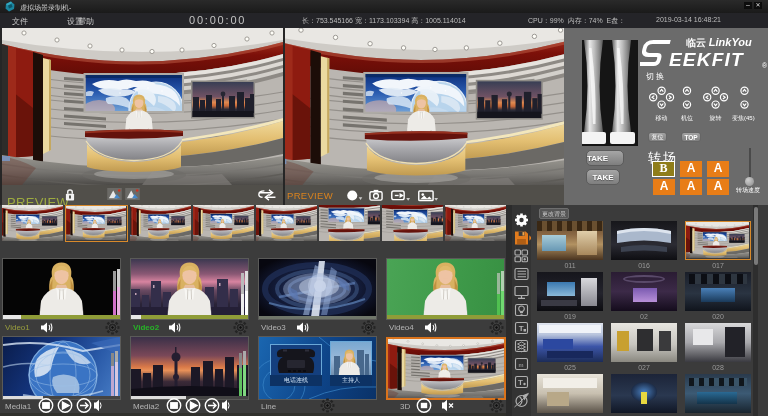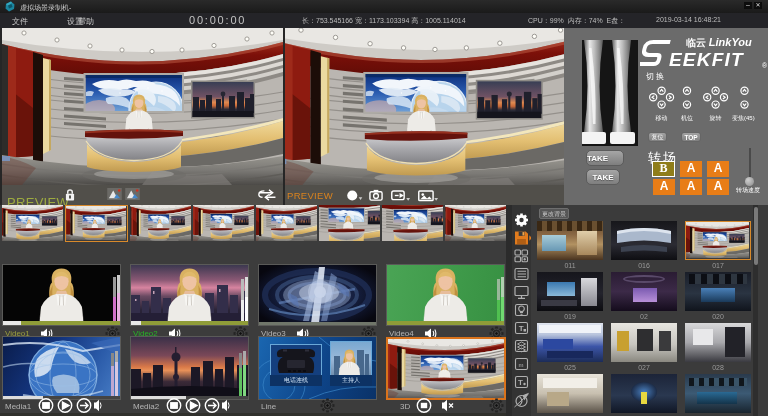--- a/index.html
+++ b/index.html
@@ -397,21 +397,21 @@
         </svg></div>
  <div class="abs" style="left:380px;top:0;width:61px;height:36px;overflow:hidden"><svg width="61" height="36" viewBox="50 34 175 100" preserveAspectRatio="none">
           <use href="#studio"></use>
         </svg></div>
  <div class="abs" style="left:443px;top:0;width:61px;height:36px;overflow:hidden"><svg width="61" height="36" viewBox="4 10 273 144" preserveAspectRatio="none">
           <use href="#studio"></use>
         </svg></div>
 </div>
 </div>
 
-<div class="abs" id="vrow1" style="left:0;top:265px;width:506px;height:56px">
+<div class="abs" id="vrow1" style="left:0;top:259px;width:506px;height:56px">
 
  <div class="abs" style="left:3px;top:0;width:117px;height:60px;background:#050505;overflow:hidden;outline:1px solid #5a5a58">
   <svg class="abs" style="left:33px;top:2px" width="51" height="77" viewBox="0 0 40 60">
         <use href="#lady"></use>
       </svg>
   <div class="abs" style="left:110px;top:12px;width:2.5px;height:44px;background:linear-gradient(#9a9a9a 45%,#d070c8 45%)"></div>
   <div class="abs" style="left:114px;top:10px;width:2.5px;height:46px;background:linear-gradient(#cccccc 40%,#e8b0e0 40%)"></div>
   <div class="abs" style="left:0;top:56px;width:117px;height:4px;background:#8f9c38"></div>
   <div class="abs" style="left:0;top:56px;width:18px;height:4px;background:#e8e8e8"></div>
  </div>
@@ -484,21 +484,21 @@
  <div class="abs" style="outline:1px solid #5a5a58;left:387px;top:0;width:117px;height:60px;background:linear-gradient(100deg,#4aa455,#3f9a4a 55%,#379042);overflow:hidden">
   <svg class="abs" style="left:33px;top:2px" width="51" height="77" viewBox="0 0 40 60">
         <use href="#lady"></use>
       </svg>
   <div class="abs" style="left:110px;top:14px;width:2.5px;height:42px;background:linear-gradient(#9ab79a 50%,#50c050 50%)"></div>
   <div class="abs" style="left:114px;top:12px;width:2.5px;height:44px;background:linear-gradient(#b0d0b0 45%,#70d870 45%)"></div>
   <div class="abs" style="left:0;top:56px;width:117px;height:4px;background:#8f9c38"></div>
  </div>
 
  <span class="vlabel" style="left:5px;top:64px;color:#999e3e">Video1</span>
- <span class="vlabel" style="left:133px;top:64px;color:#27b327;font-weight:normal">Video2</span>
+ <span class="vlabel" style="left:133px;top:64px;color:#27b327;font-weight:bold">Video2</span>
  <span class="vlabel" style="left:261px;top:64px">Video3</span>
  <span class="vlabel" style="left:389px;top:64px">Video4</span>
  <svg class="abs" style="left:40px;top:63px" width="13" height="11" viewBox="0 0 13 11">
       <path d="M1,3.5 L3.5,3.5 L7,0.5 L7,10.5 L3.5,7.5 L1,7.5 Z" fill="#fff"></path>
       <path d="M9,3 Q10.5,5.5 9,8 M10.8,1.6 Q13,5.5 10.8,9.4" stroke="#fff" stroke-width="1.1" fill="none"></path>
     </svg>
  <svg class="abs" style="left:168px;top:63px" width="13" height="11" viewBox="0 0 13 11">
       <path d="M1,3.5 L3.5,3.5 L7,0.5 L7,10.5 L3.5,7.5 L1,7.5 Z" fill="#fff"></path>
       <path d="M9,3 Q10.5,5.5 9,8 M10.8,1.6 Q13,5.5 10.8,9.4" stroke="#fff" stroke-width="1.1" fill="none"></path>
     </svg>

